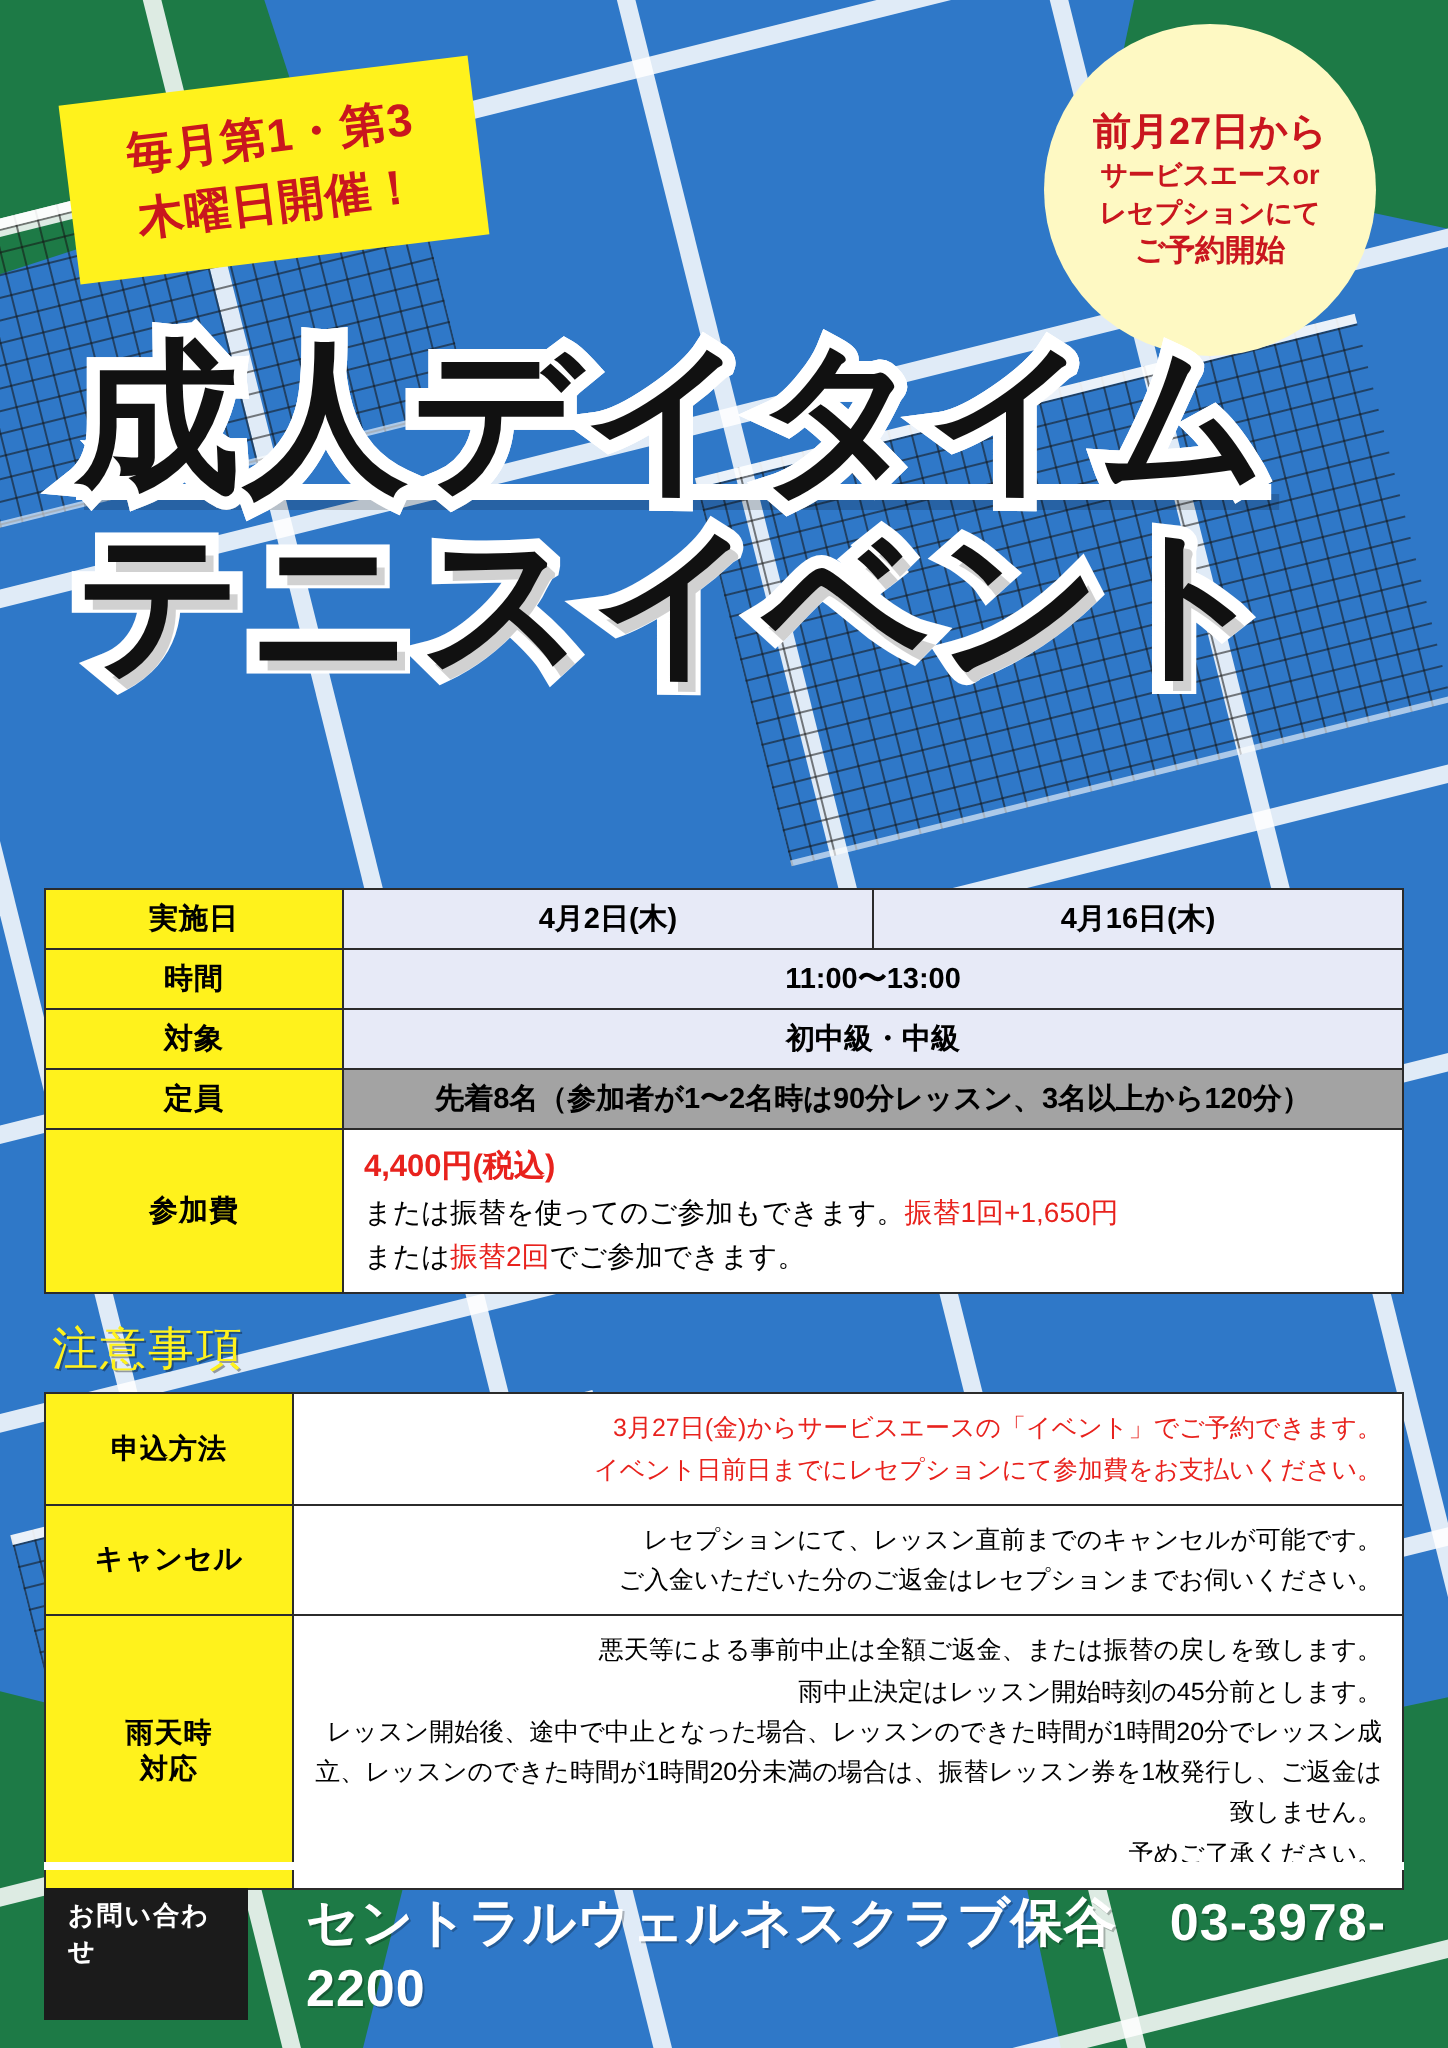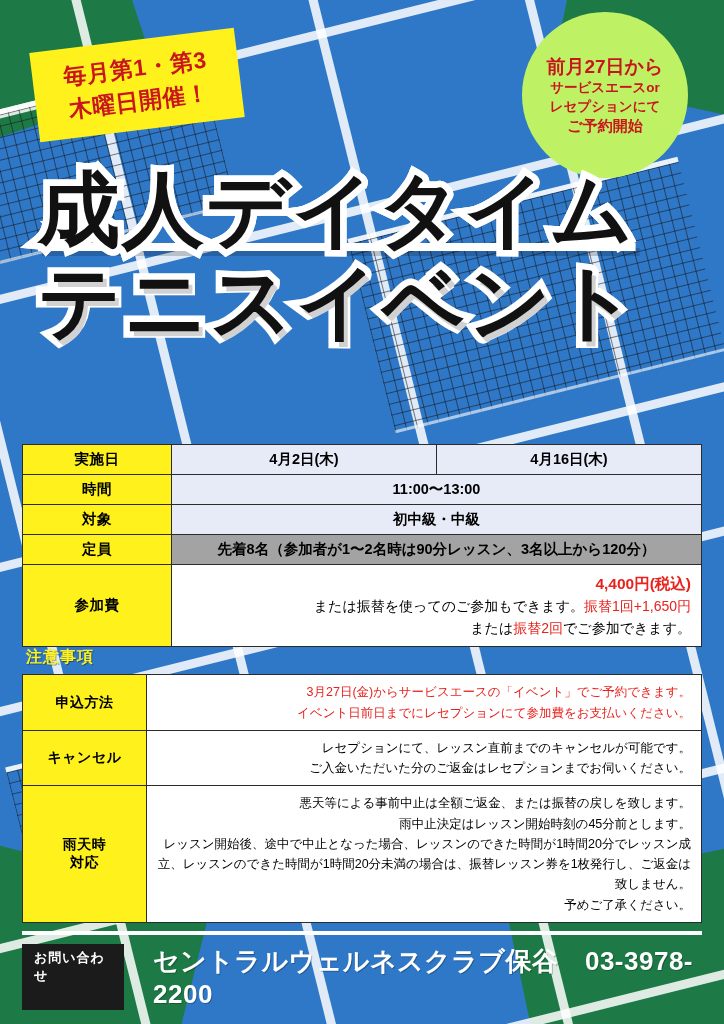--- a/index.html
+++ b/index.html
@@ -86,21 +86,21 @@
     font-size: 23px;
     line-height: 1.45;
     letter-spacing: 0.5px;
     text-align: center;
   }
   .badge-round {
     position: absolute;
     right: 36px; top: 12px;
     width: 166px; height: 166px;
     border-radius: 50%;
-    background: #bef264;
+    background: #fef9c3;
     display: flex;
     flex-direction: column;
     align-items: center;
     justify-content: center;
     color: #c9161e;
     font-weight: bold;
     text-align: center;
     line-height: 1.35;
     padding: 6px;
   }
@@ -160,34 +160,34 @@
     text-align: center;
     font-weight: bold;
   }
   td.val-white {
     background: #a3a3a3;
     text-align: center;
     font-weight: bold;
   }
   td.fee {
     background: #ffffff;
-    text-align: right;
+    text-align: left;
     font-weight: normal;
     line-height: 1.55;
     font-size: 14px;
     padding: 7px 10px;
   }
   .red { color: #e8221d; }
   .fee-big { font-weight: bold; font-size: 15.5px; }
 
   .notice-heading {
-    margin: 0 0 6px 4px;
+    margin: 12px 0 6px 4px;
     color: #fff21c;
-    font-weight: bold;
-    font-size: 16px;
+    font-weight: normal;
+    font-size: 23px;
     letter-spacing: 1px;
     text-shadow: 1px 1px 0 rgba(0,0,0,0.35);
   }
   table.notes td.hdr { width: 124px; font-size: 14px; }
   table.notes td.body {
     background: #ffffff;
     font-size: 12.5px;
     line-height: 1.62;
     padding: 7px 10px;
     text-align: right;

